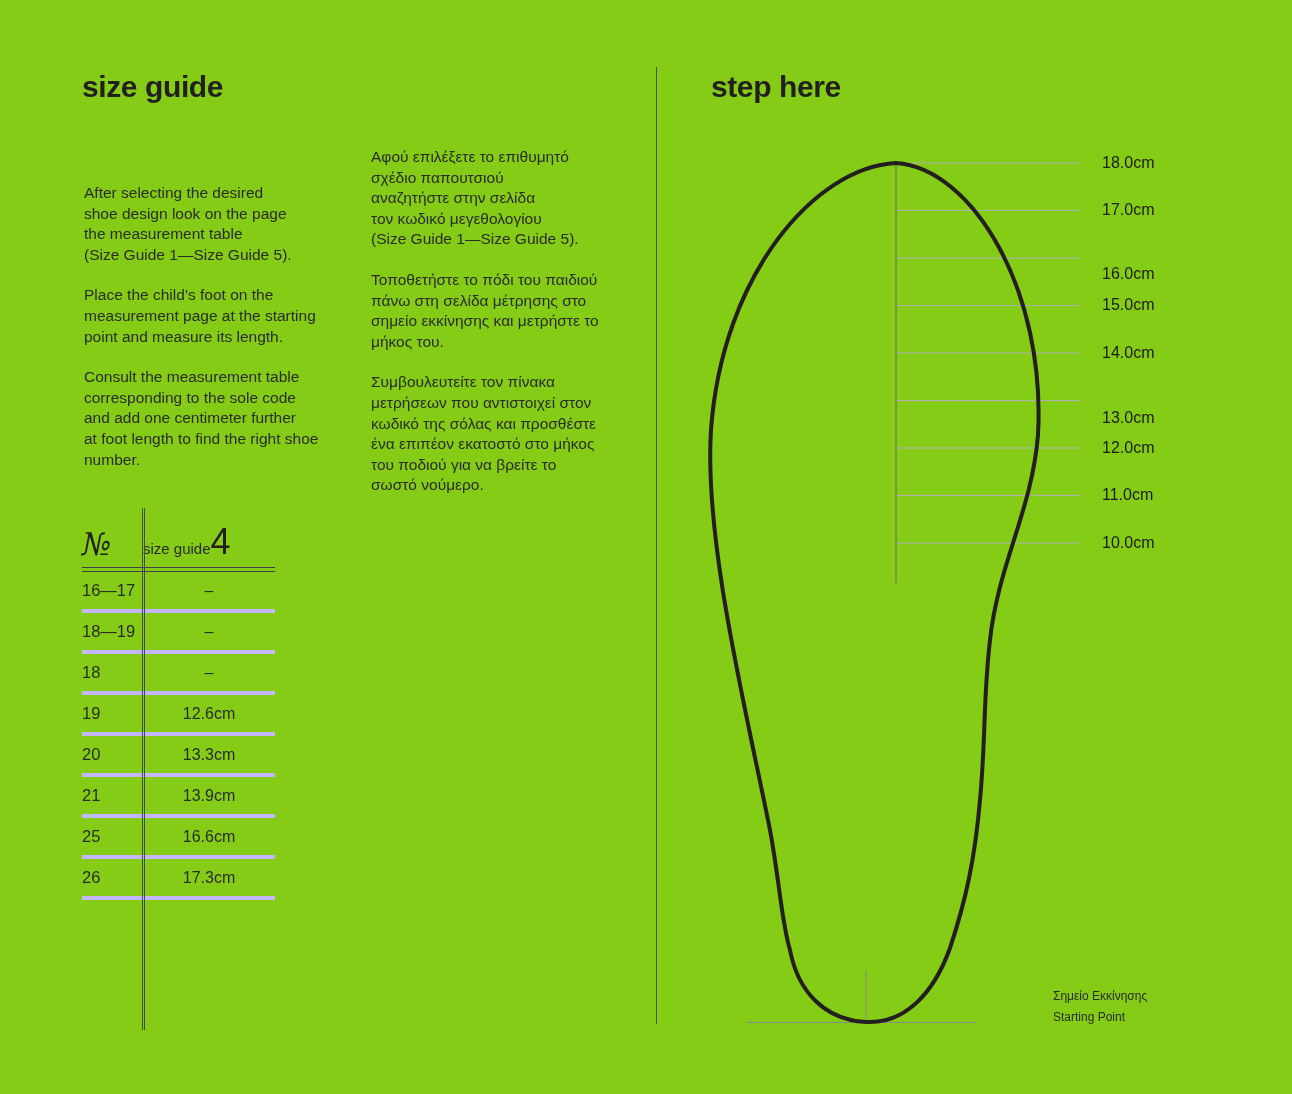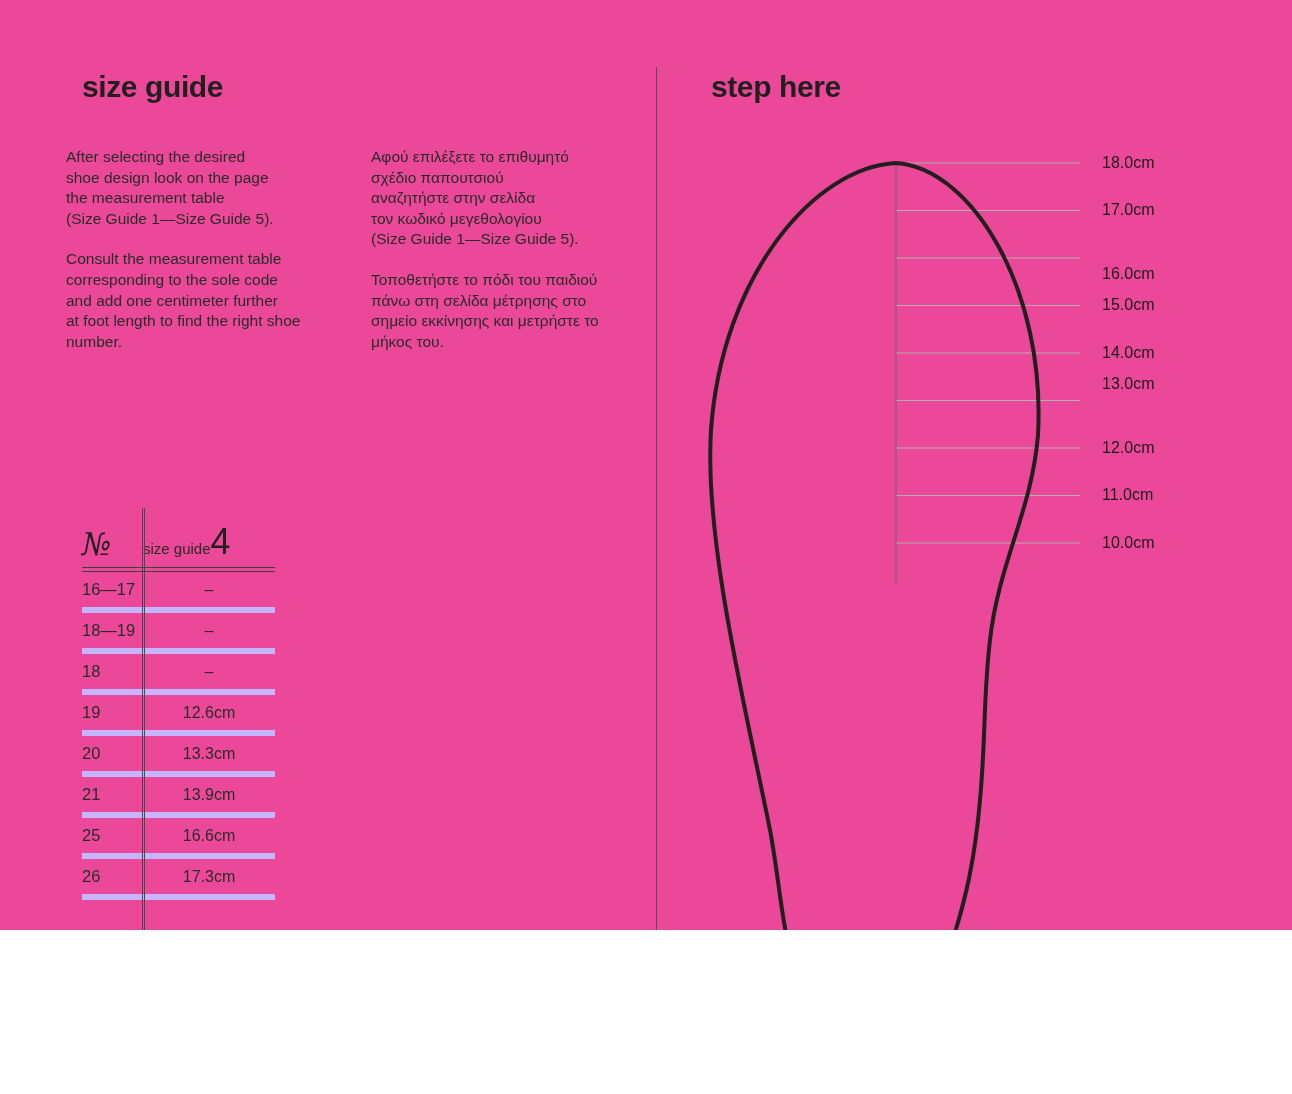--- a/index.html
+++ b/index.html
@@ -1,50 +1,50 @@
 <!DOCTYPE html>
 <html><head>
 <meta charset="utf-8">
 <style>
   * { margin:0; padding:0; box-sizing:border-box; }
   html,body { background:#ffffff; }
   .page {
-    position:relative; width:1292px; height:930px; background:#ec4899;
+    position:relative; width:1292px; height:1094px; background:#84cc16;
     font-family:"Liberation Sans","DejaVu Sans",sans-serif; color:#231f20;
     overflow:hidden;
   }
   .title {
     position:absolute; top:70px; font-size:30px; font-weight:700;
     letter-spacing:-0.4px; color:#231f20;
   }
   #title-left  { left:82px; }
   #title-right { left:711px; }
 
   .col {
     position:absolute; top:147px; width:282px;
     font-size:15.5px; line-height:20.6px; color:#2b2b2b;
   }
-  #col-en { left:66px; }
+  #col-en { left:84px;margin-top:36px; }
   #col-el { left:371px; }
   .col p { white-space:pre-line; margin-bottom:20px; }
 
   
   .size-table { position:absolute; left:82px; top:505px; width:193px; }
   .t-header { display:flex; height:62px; align-items:flex-end; padding-bottom:7px; }
   .t-header .h-no {
     width:61px; font-family:"DejaVu Serif","Liberation Serif",serif;
     font-style:italic; font-size:31px; line-height:1; color:#231f20;
   }
   .t-header .h-guide { flex:1; text-align:left; line-height:1; white-space:nowrap; }
   .h-guide .sg-label { font-size:15px; color:#2b2b2b; }
   .h-guide .sg-num   { font-size:36px; color:#231f20; letter-spacing:-1px; }
   .double-rule { height:5px; border-top:1px solid #3f3f3f; border-bottom:1px solid #3f3f3f; }
   .t-row {
     display:flex; height:41px; align-items:center;
-    border-bottom:6px solid #c4b5fd; font-size:16.5px; color:#2b2b2b;
+    border-bottom:4px solid #c4b5fd; font-size:16.5px; color:#2b2b2b;
   }
   .t-row:last-child { border-bottom:none; }
   .t-row .c-no  { width:61px; }
   .t-row .c-val { flex:1; text-align:center; font-size:16px; }
   .v-divider {
     position:absolute; left:60px; top:3px; height:522px; width:3px;
     border-left:1px solid #4a4a4a; border-right:1px solid #4a4a4a;
   }
 
   
@@ -64,37 +64,46 @@
 <div class="page">
 
   <div id="title-left" class="title">size guide</div>
   <div id="title-right" class="title">step here</div>
 
   <div id="col-en" class="col">
     <p>After selecting the desired
 shoe design look on the page
 the measurement table
 (Size Guide 1—Size Guide 5).</p>
+    <p>Place the child’s foot on the
+measurement page at the starting
+point and measure its length.</p>
     <p>Consult the measurement table
 corresponding to the sole code
 and add one centimeter further
 at foot length to find the right shoe
 number.</p>
   </div>
 
   <div id="col-el" class="col">
     <p>Αφού επιλέξετε το επιθυμητό
 σχέδιο παπουτσιού
 αναζητήστε στην σελίδα
 τον κωδικό μεγεθολογίου
 (Size Guide 1—Size Guide 5).</p>
     <p>Τοποθετήστε το πόδι του παιδιού
 πάνω στη σελίδα μέτρησης στο
 σημείο εκκίνησης και μετρήστε το
 μήκος του.</p>
+    <p>Συμβουλευτείτε τον πίνακα
+μετρήσεων που αντιστοιχεί στον
+κωδικό της σόλας και προσθέστε
+ένα επιπέον εκατοστό στο μήκος
+του ποδιού για να βρείτε το
+σωστό νούμερο.</p>
   </div>
 
   <div class="size-table">
     <div class="t-header">
       <div class="h-no">№</div>
       <div class="h-guide"><span class="sg-label">size guide</span><span class="sg-num">4</span></div>
     </div>
     <div class="double-rule"></div>
 
     <div class="t-row">
@@ -164,21 +173,21 @@
              C 986 736, 983 700, 990 640
              C 998 565, 1032 510, 1038 435
              C 1046 290, 972 168, 896 163 Z" fill="none" stroke="#231f20" stroke-width="4" stroke-linecap="round"></path>
   </svg>
 
   <div class="measure-label" style="top:153px">18.0cm</div>
   <div class="measure-label" style="top:200px">17.0cm</div>
   <div class="measure-label" style="top:264px">16.0cm</div>
   <div class="measure-label" style="top:295px">15.0cm</div>
   <div class="measure-label" style="top:343px">14.0cm</div>
-  <div class="measure-label" style="top:374px">13.0cm</div>
+  <div class="measure-label" style="top:408px">13.0cm</div>
   <div class="measure-label" style="top:438px">12.0cm</div>
   <div class="measure-label" style="top:485px">11.0cm</div>
   <div class="measure-label" style="top:533px">10.0cm</div>
 
   <div class="start-label">
     <div>Σημείο Εκκίνησης</div>
     <div>Starting Point</div>
   </div>
 
 </div>

